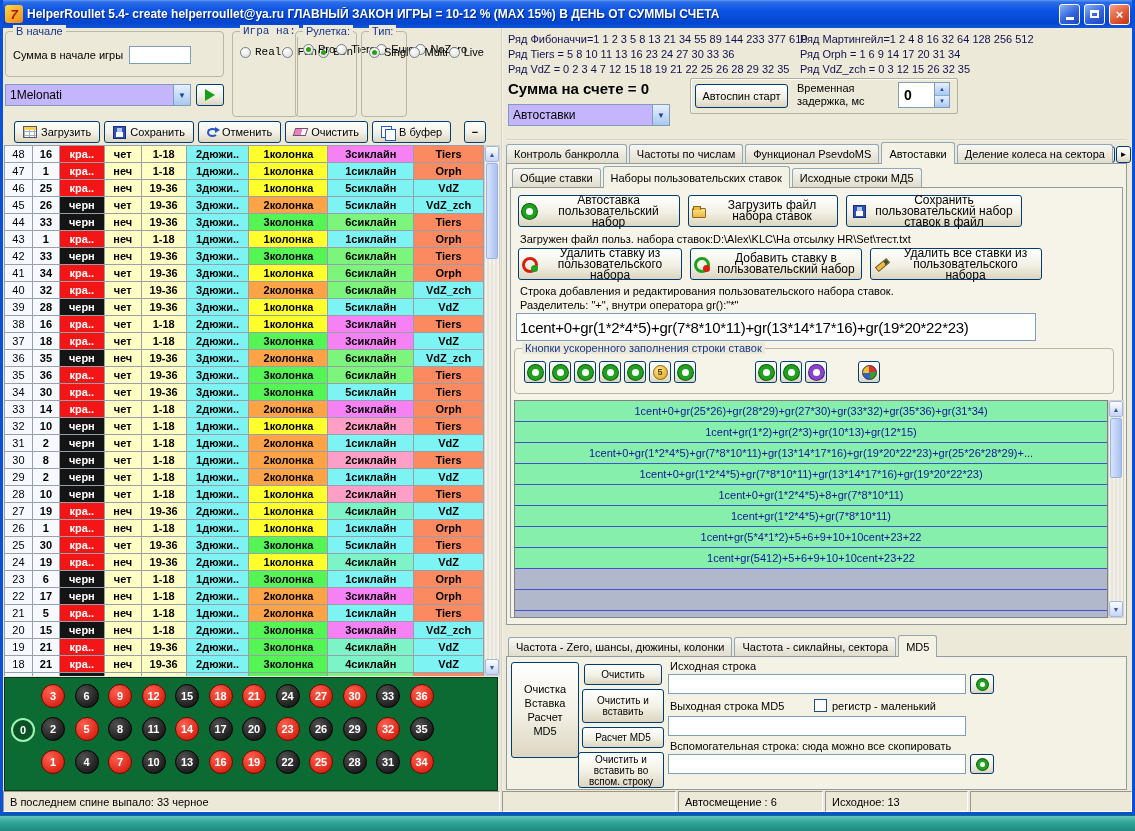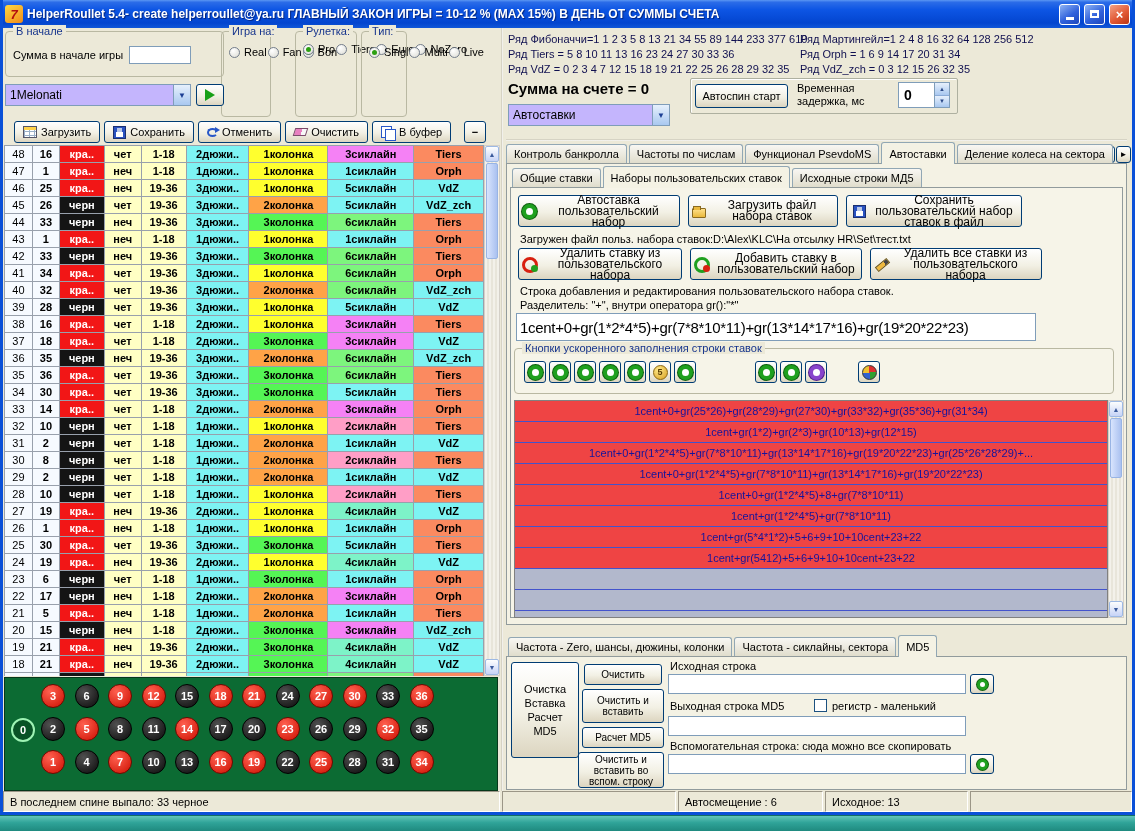--- a/index.html
+++ b/index.html
@@ -135,21 +135,21 @@
   .brow1 .abtn:nth-child(3){width:176px;padding-left:6px;}
   .brow2 .abtn:nth-child(1){width:164px;}
   .brow2 .abtn:nth-child(2){width:172px;}
   .brow2 .abtn:nth-child(3){width:172px;}
 
   .bigin{font-size:15px;letter-spacing:-0.3px;height:28px;width:520px;}
   .qrow{position:absolute;display:flex;gap:3px;align-items:center;}
   .qbtn{width:22px;height:22px;padding:0;}
 
   .betlist{position:absolute;left:514px;top:400px;width:594px;height:218px;border:1px solid #808080;background:#b2b8cc;overflow:hidden;}
-  .bet-row{height:21px;display:flex;align-items:center;justify-content:center;background:#ef4444;border-bottom:1px solid #4353cc;
+  .bet-row{height:21px;display:flex;align-items:center;justify-content:center;background:#86efac;border-bottom:1px solid #4353cc;
     color:#14149c;font-size:11px;white-space:nowrap;overflow:hidden;}
   .bet-row.empty{background:#b2b8cc;}
 
   .md5-big{width:68px;height:96px;font-size:11px;line-height:14px;text-align:center;padding:3px;white-space:normal;}
   .mbtn{font-size:10px;line-height:11px;text-align:center;white-space:normal;padding:1px 2px;}
   .iconbtn{width:24px;height:20px;padding:0;}
   .iconbtn .ic-wheelq{width:11px;height:11px;border-width:3px;}
 
   
   .statusbar{left:3px;top:791px;width:1129px;height:21px;display:flex;gap:2px;background:#ece9d8;align-items:stretch;}
@@ -175,21 +175,21 @@
   </div>
 
   <div class="grp" style="left:5px;top:31px;width:219px;height:46px;">
     <span class="grp-title">В начале</span>
     <div class="start-row">
       <span class="lbl">Сумма в начале игры</span>
       <input class="xp-input" style="width: 62px; height: 18px;" value="">
     </div>
   </div>
 
-  <div class="grp" style="left:221px;top:31px;width:50px;height:86px;">
+  <div class="grp" style="left:232px;top:31px;width:66px;height:86px;font-family:Liberation Mono, monospace;">
     <span class="grp-title">Игра на:</span>
     <div class="radios">
         <div class="radio-row">
           <span class="radio"></span>
           <span>Real</span>
         </div>
         <div class="radio-row">
           <span class="radio"></span>
           <span>Fan</span>
         </div>

